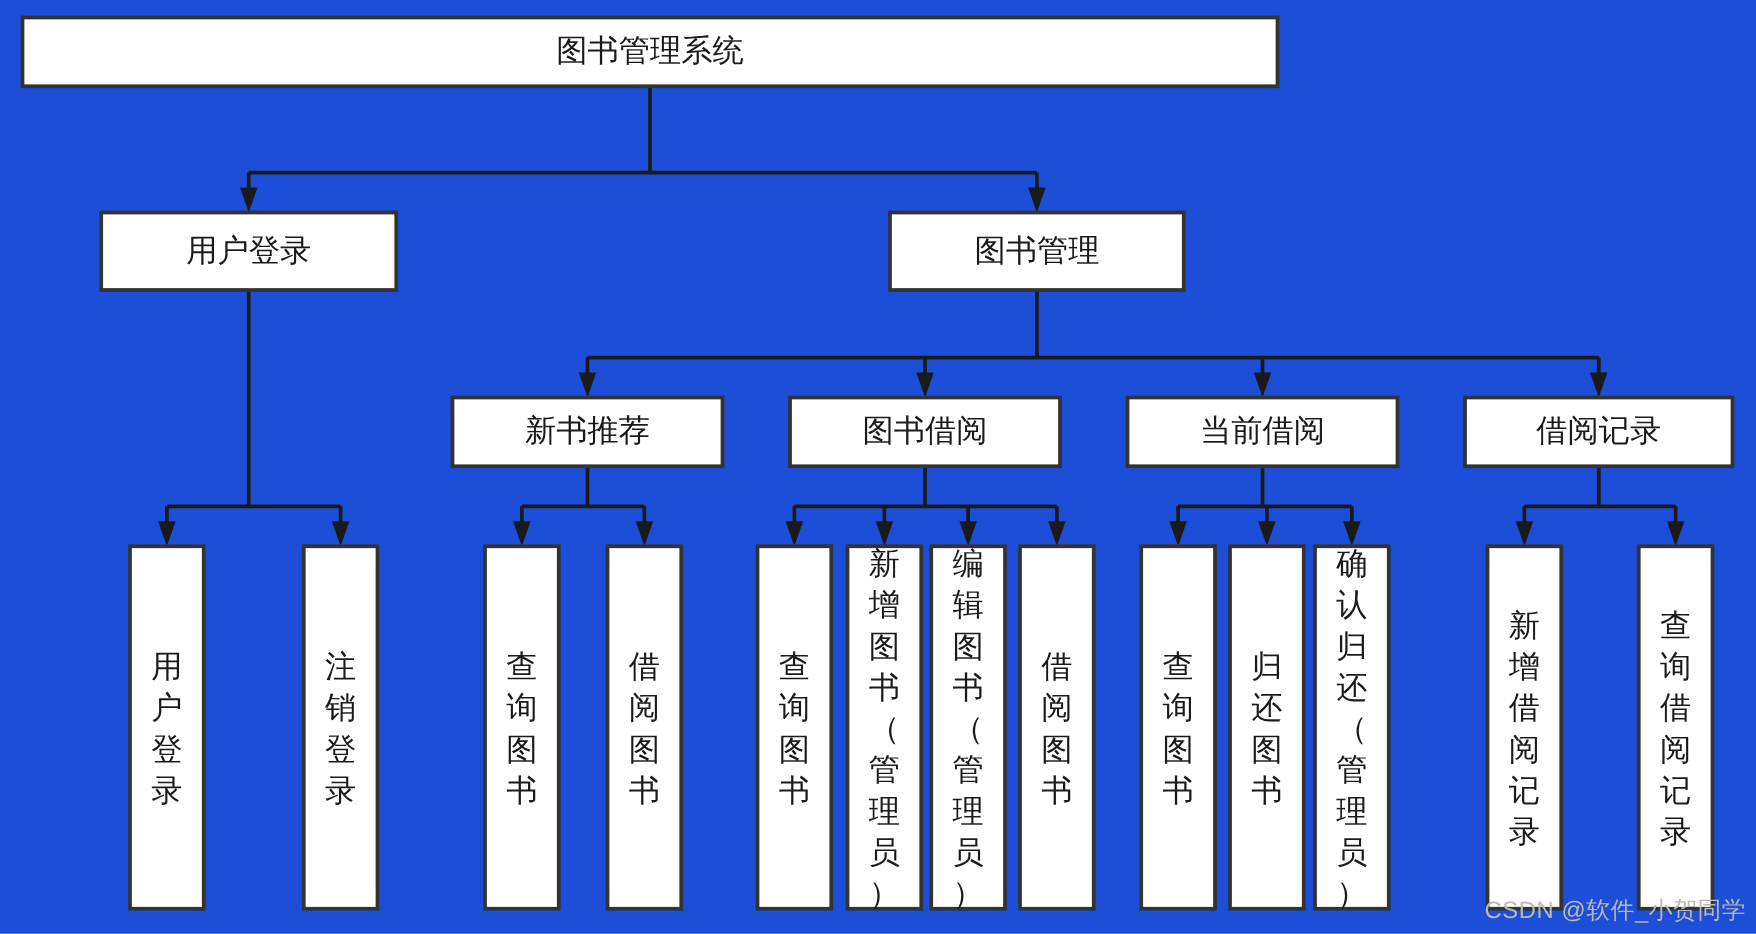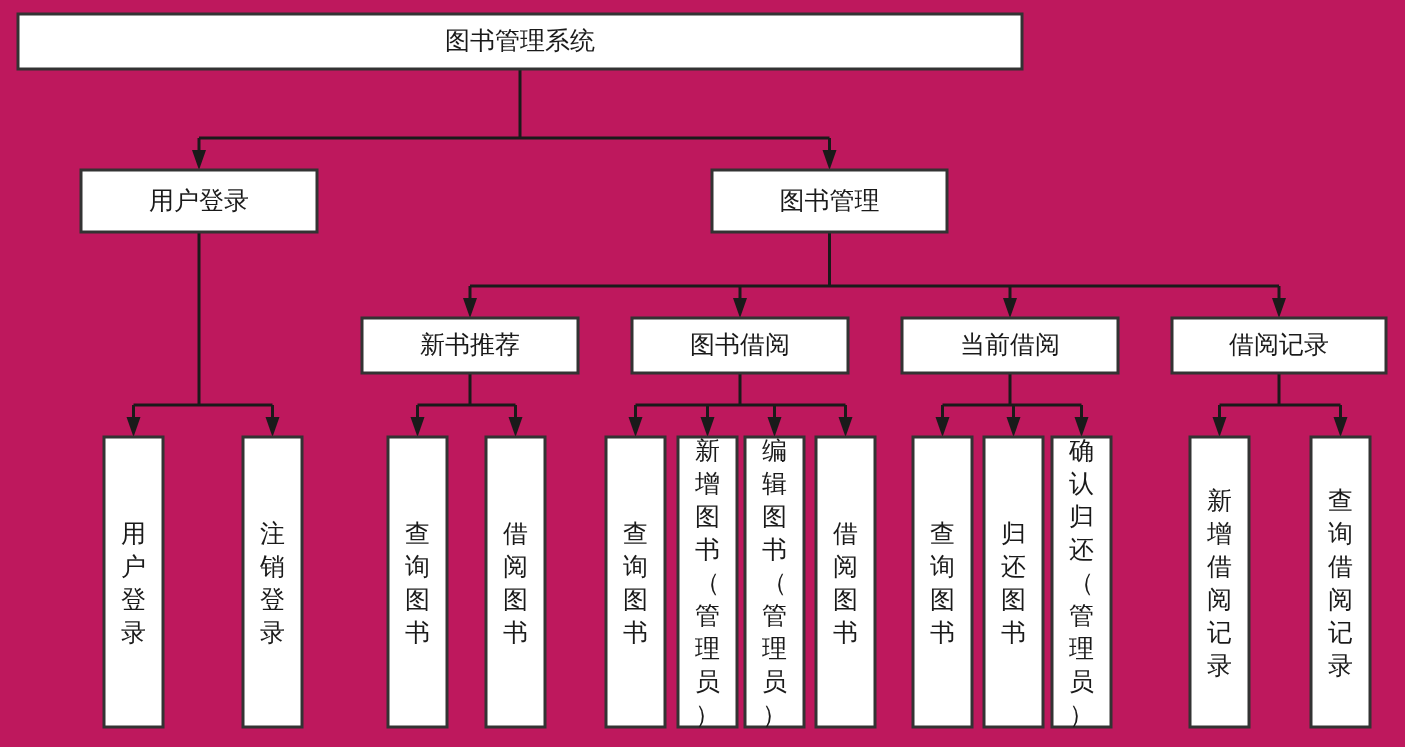--- a/index.html
+++ b/index.html
@@ -10,21 +10,21 @@
   body {
     width: 1405px;
     height: 747px;
     font-family: "Liberation Sans", "DejaVu Sans", sans-serif;
     overflow: hidden;
   }
   #diagram-root {
     position: relative;
     width: 1405px;
     height: 747px;
-    background: #be185d;
+    background: #1d4ed8;
   }
   svg.diagram {
     position: absolute;
     left: 0;
     top: 0;
     width: 1405px;
     height: 747px;
   }
   .node-box {
     fill: #ffffff;
@@ -200,13 +200,14 @@
         <g>
           <rect class="node-box" x="1190" y="437" width="59" height="290"></rect>
           <text class="node-label-v" x="1219.5" y="508.74"><tspan x="1219.5" dy="0">新</tspan><tspan x="1219.5" dy="33">增</tspan><tspan x="1219.5" dy="33">借</tspan><tspan x="1219.5" dy="33">阅</tspan><tspan x="1219.5" dy="33">记</tspan><tspan x="1219.5" dy="33">录</tspan></text>
         </g>
         <g>
           <rect class="node-box" x="1311" y="437" width="59" height="290"></rect>
           <text class="node-label-v" x="1340.5" y="508.74"><tspan x="1340.5" dy="0">查</tspan><tspan x="1340.5" dy="33">询</tspan><tspan x="1340.5" dy="33">借</tspan><tspan x="1340.5" dy="33">阅</tspan><tspan x="1340.5" dy="33">记</tspan><tspan x="1340.5" dy="33">录</tspan></text>
         </g>
       </g>
     </svg>
+  <div class="watermark">CSDN @软件_小贺同学</div>
 </div>
 
 </body></html>

